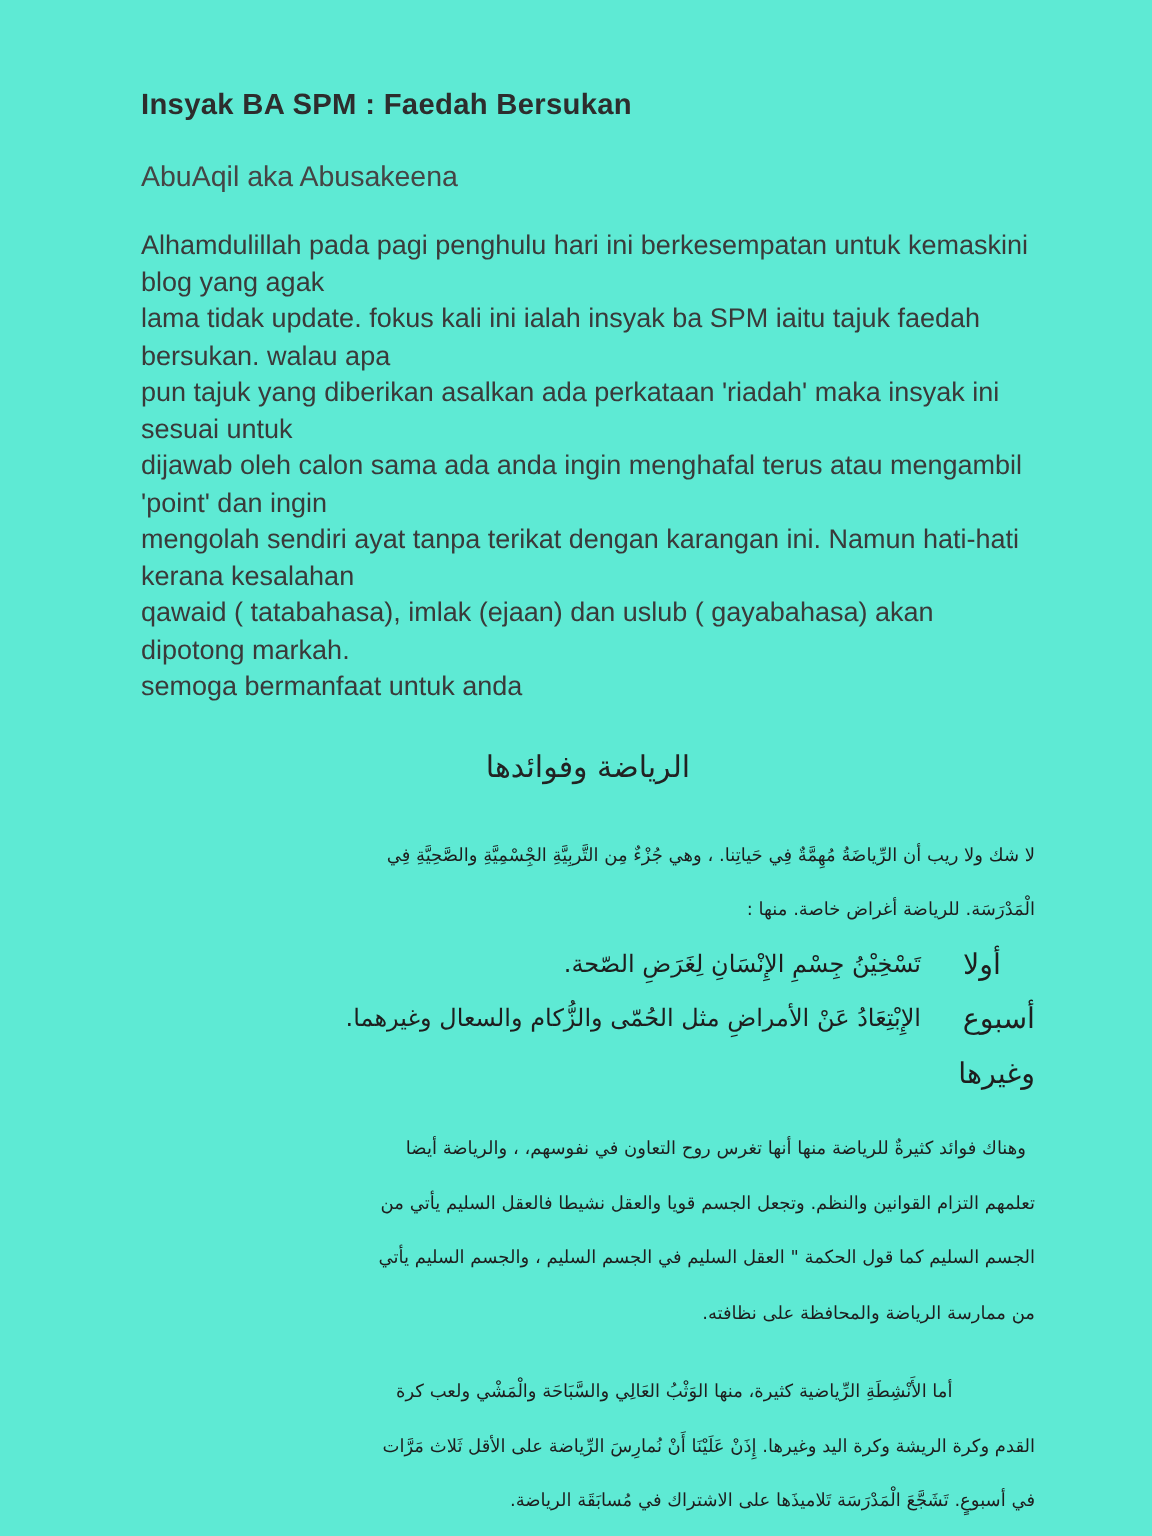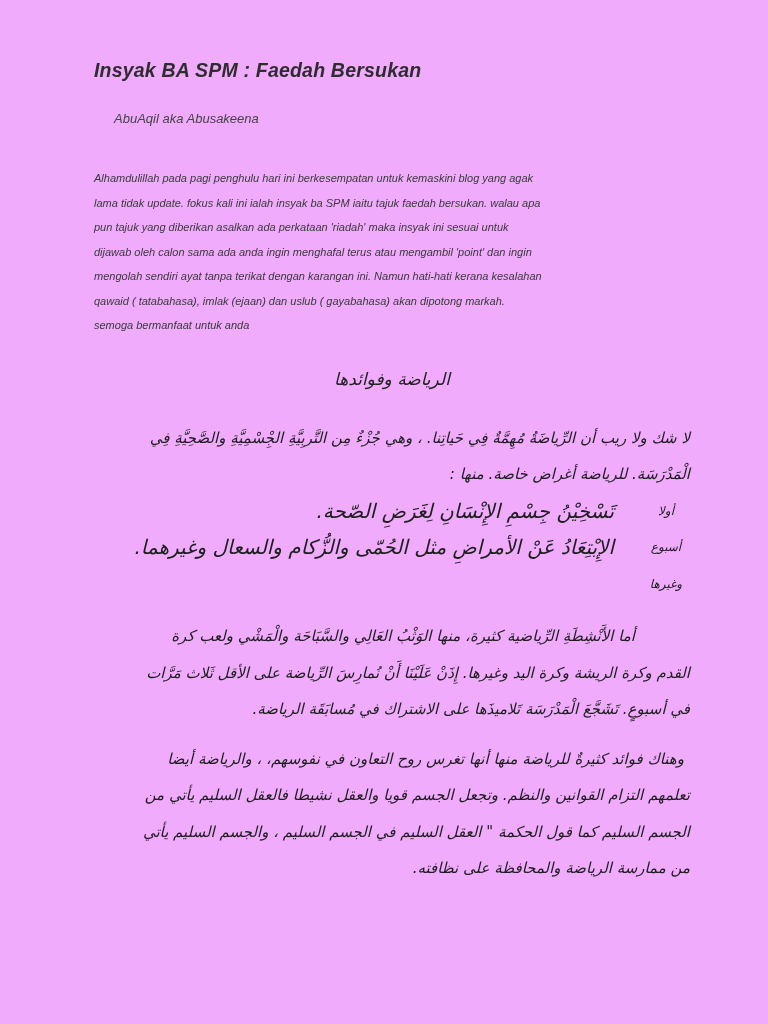--- a/index.html
+++ b/index.html
@@ -4,94 +4,92 @@
 <style>
   html, body {
     margin: 0;
     padding: 0;
     background: #ffffff;
   }
   .doc-page {
     position: relative;
     width: 768px;
     height: 1024px;
-    background: #f0abfc;
+    background: #5eead4;
     overflow: hidden;
-    font-style: italic;
   }
   .content {
     position: absolute;
     left: 94px;
     top: 0;
     width: 596px;
   }
   .doc-title {
     margin-top: 58px;
     font-family: "Liberation Sans", sans-serif;
     font-size: 19.5px;
     font-weight: bold;
     color: #2d2d2d;
     letter-spacing: 0.2px;
     line-height: 24px;
   }
   .doc-author {
     margin-top: 29px;
     font-family: "Liberation Sans", sans-serif;
-    font-size: 13px;
+    font-size: 19px;
     color: #454545;
     line-height: 16px;
-    margin-left: 20px;
   }
   .intro-para {
-    margin-top: 39px;
+    margin-top: 24px;
     font-family: "Liberation Sans", sans-serif;
-    font-size: 11px;
+    font-size: 18px;
     color: #3a3a3a;
     line-height: 24.5px;
     white-space: pre-line;
   }
   .arabic {
     direction: rtl;
     font-family: "DejaVu Sans", "DejaVu Serif", sans-serif;
     color: #1e1e1e;
-    font-size: 15px;
+    font-size: 12px;
     line-height: 36.5px;
     text-align: right;
     white-space: pre-line;
   }
   .arabic-heading {
     margin-top: 26px;
     text-align: center;
-    font-size: 17px;
+    font-size: 20px;
     line-height: 30px;
     color: #222222;
   }
   .arabic-para1 {
     margin-top: 26px;
   }
   .objectives {
     direction: rtl;
   }
   .obj-row {
     display: flex;
     direction: rtl;
   }
   .obj-ordinal {
     width: 48px;
     flex-shrink: 0;
     font-family: "DejaVu Sans", sans-serif;
-    font-size: 12px;
+    font-size: 19px;
     line-height: 36.5px;
     color: #1e1e1e;
-    text-align: center;
+    text-align: left;
   }
   .obj-text {
     margin-right: 28px;
     font-family: "DejaVu Sans", sans-serif;
-    font-size: 20px;
+    font-size: 16px;
     line-height: 36.5px;
     color: #1e1e1e;
     text-align: center;
   }
   .arabic-para2 {
     margin-top: 16px;
     text-indent: 55px;
   }
   .arabic-para3 {
     margin-top: 13px;
@@ -128,23 +126,23 @@
       </div>
       <div class="obj-row">
         <div class="obj-ordinal">أسبوع</div>
         <div class="obj-text">الإِبْتِعَادُ عَنْ الأمراضِ مثل الحُمّى والزُّكام والسعال وغيرهما.</div>
       </div>
       <div class="obj-row">
         <div class="obj-ordinal">وغيرها</div>
       </div>
     </div>
 
-    <div class="arabic arabic-para2">أما الأَنْشِطَةِ الرِّياضية كثيرة، منها الوَثْبُ العَالِي والسَّبَاحَة والْمَشْي ولعب كرة
-القدم وكرة الريشة وكرة اليد  وغيرها. إِذَنْ عَلَيْنَا أَنْ نُمارِسَ الرِّياضة على الأقل ثَلاث مَرَّات
-في أسبوعٍ. تَشَجَّعَ الْمَدْرَسَة تَلاميذَها على الاشتراك في مُسابَقَة الرياضة.</div>
-
     <div class="arabic arabic-para3">وهناك فوائد كثيرةٌ للرياضة منها أنها تغرس روح التعاون في نفوسهم، ، والرياضة أيضا
 تعلمهم التزام القوانين والنظم.  وتجعل الجسم قويا والعقل نشيطا فالعقل السليم يأتي من
 الجسم السليم كما قول الحكمة " العقل السليم في الجسم السليم ، والجسم السليم يأتي
 من ممارسة الرياضة والمحافظة على نظافته.</div>
 
+    <div class="arabic arabic-para2">أما الأَنْشِطَةِ الرِّياضية كثيرة، منها الوَثْبُ العَالِي والسَّبَاحَة والْمَشْي ولعب كرة
+القدم وكرة الريشة وكرة اليد  وغيرها. إِذَنْ عَلَيْنَا أَنْ نُمارِسَ الرِّياضة على الأقل ثَلاث مَرَّات
+في أسبوعٍ. تَشَجَّعَ الْمَدْرَسَة تَلاميذَها على الاشتراك في مُسابَقَة الرياضة.</div>
+
   </div>
 </div>
 
 </body></html>

